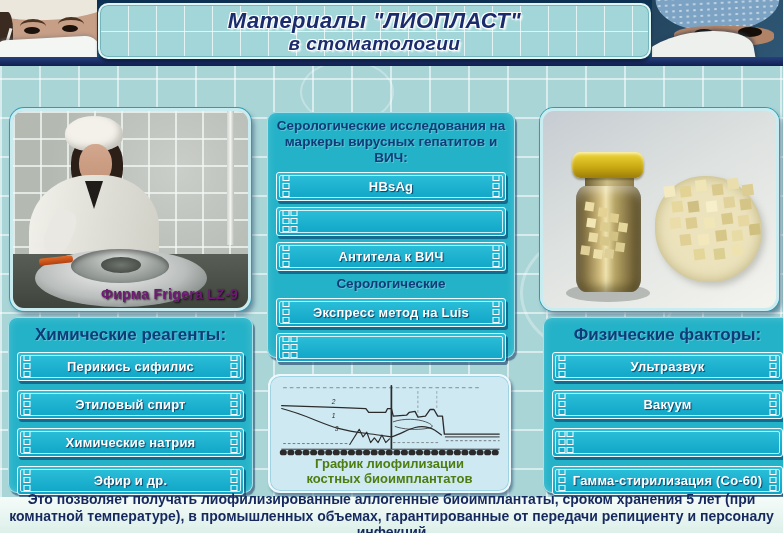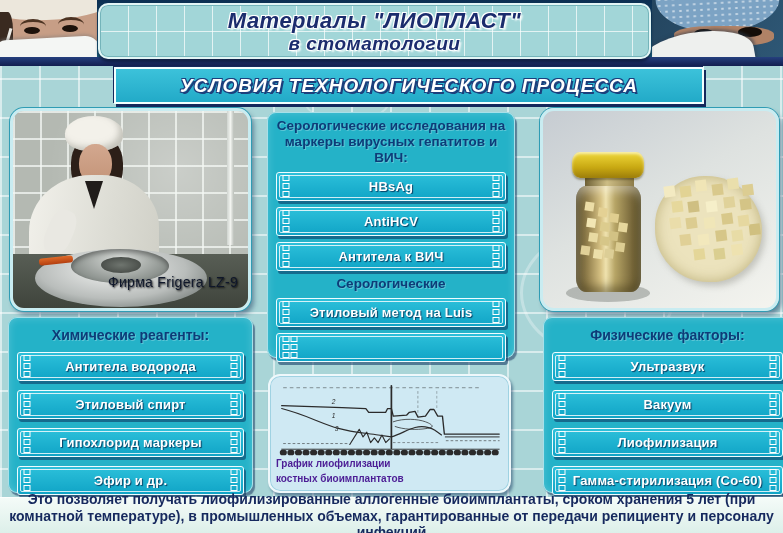--- a/index.html
+++ b/index.html
@@ -67,21 +67,21 @@
   .cap3{position:absolute;left:52px;top:5px;width:58px;height:35px;background:#f3f1ea;border-radius:50% 50% 42% 42%;box-shadow:inset -4px -4px 6px rgba(150,150,140,.5);}
   .face3{position:absolute;left:66px;top:33px;width:33px;height:40px;background:linear-gradient(#d3a88f,#c39478);border-radius:48%;}
   .coat{position:absolute;left:16px;top:64px;width:130px;height:118px;background:linear-gradient(100deg,#f2f1eb,#dcdcd4 60%,#cfcfc6);border-radius:48% 44% 6px 6px;}
   .collar{position:absolute;left:72px;top:70px;width:18px;height:28px;background:#201c1a;clip-path:polygon(0 0,100% 0,50% 100%);}
   .labtable{position:absolute;left:0;bottom:0;width:100%;height:54px;background:linear-gradient(#585e55,#3f443c);}
   .drum{position:absolute;left:22px;bottom:1px;width:172px;height:58px;background:radial-gradient(ellipse at 45% 35%, #f2f3f2, #b9bdbb 55%, #787f7c 85%);border-radius:50%;}
   .drum2{position:absolute;left:58px;bottom:25px;width:98px;height:34px;background:radial-gradient(ellipse at 50% 30%, #d8dbd8, #8b918d 70%, #5d615e);border-radius:50%;box-shadow:inset 0 3px 5px rgba(0,0,0,.35);}
   .drum3{position:absolute;left:88px;bottom:35px;width:40px;height:16px;background:radial-gradient(#6f756f,#3c403c);border-radius:50%;}
   .handle{position:absolute;left:26px;bottom:44px;width:34px;height:7px;background:linear-gradient(#e06a28,#b33f10);border-radius:3px;transform:rotate(-6deg);}
   .arm{position:absolute;left:34px;top:98px;width:26px;height:46px;background:#e9e8e2;border-radius:40%;transform:rotate(24deg);}
-  .photo-caption{position:absolute;right:10px;bottom:18px;color:#0f172a;font-weight:normal;font-size:14px;letter-spacing:.3px;text-shadow:1px 1px 2px rgba(0,0,0,.85);}
+  .photo-caption{position:absolute;right:10px;bottom:6px;color:#701a75;font-weight:bold;font-size:14px;letter-spacing:.3px;text-shadow:1px 1px 2px rgba(0,0,0,.85);}
 
   .pf-jar{left:540px;top:108px;width:233px;height:197px;background:linear-gradient(150deg,#c6ccd2 0%,#dee2e0 45%,#f4f4ef 100%);}
   .jar-shadow{position:absolute;left:10%;bottom:3%;width:36%;height:9%;background:rgba(90,95,90,.35);border-radius:50%;}
   .jar-neck{position:absolute;left:18%;top:30%;width:21%;height:11%;background:linear-gradient(90deg,#6d5f35,#cdbd85 45%,#8d7c4a);}
   .jar-cap{position:absolute;left:12.5%;top:21%;width:31%;height:13%;background:linear-gradient(#f0d93a,#c8a812 60%,#9c7d0a);border-radius:8px/10px;box-shadow:0 2px 2px rgba(60,50,10,.4), inset 0 2px 3px rgba(255,255,255,.6);}
   .jar-body{position:absolute;left:14%;top:38%;width:28%;height:54%;background:linear-gradient(90deg,#5e522f 0%,#93804d 18%,#d6c183 38%,#efe2ae 46%,#b7a566 60%,#7a6a3c 85%,#55491f 100%);border-radius:10px/14px;box-shadow:inset 0 6px 8px rgba(255,255,255,.35), inset 0 -6px 8px rgba(60,50,20,.45);}
   .jar-cubes{position:absolute;left:18%;top:46%;width:9px;height:9px;background:#ecdda6;transform:rotate(8deg);
     box-shadow:14px 4px 0 #e4d194,4px 16px 0 #f2e6b4,18px 18px 0 #dccc8e,8px 30px 0 #e8daa2,20px 32px 0 #d6c688,2px 44px 0 #e0d098,15px 46px 0 #ecdfa9,26px 8px 0 #e0ce90,28px 26px 0 #d2c284,26px 44px 0 #dcce96,36px 16px 0 #e6d79c,36px 36px 0 #dccd92;}
   .pile-base{position:absolute;left:48%;top:33%;width:46%;height:54%;background:#ece3bd;border-radius:46% 52% 48% 50%;box-shadow:inset 0 0 14px rgba(150,135,70,.55), 3px 4px 6px rgba(120,120,110,.35);}
   .pile-cubes{position:absolute;left:52%;top:38%;width:11px;height:11px;background:#f3eac2;transform:rotate(-7deg);
@@ -89,36 +89,36 @@
   
   .pile-cubes{box-shadow:16px 2px 0 #e2d394,32px -2px 0 #f0e5b6,48px 4px 0 #d9c98c,64px 0 0 #eadfac,78px 8px 0 #dccd92,6px 16px 0 #e6d89c,22px 18px 0 #cfbf82,40px 20px 0 #f6efc9,58px 18px 0 #e0d29a,74px 22px 0 #d4c486,2px 32px 0 #eaddaa,18px 34px 0 #dccc90,36px 36px 0 #f0e6b8,54px 34px 0 #d8c88a,70px 38px 0 #e6d8a0,10px 50px 0 #e0d096,28px 52px 0 #f2e8bc,46px 50px 0 #d6c688,62px 52px 0 #e8dca6,80px 48px 0 #d0c080,22px 66px 0 #e4d698,42px 68px 0 #dace90,60px 66px 0 #eee2b0;}
 
   
   .panel{position:absolute;background:#24b2c8;border-radius:9px;
     box-shadow:inset 0 0 0 1px rgba(255,255,255,.55), inset 0 0 10px rgba(255,255,255,.25), 2px 3px 1px rgba(10,40,85,.5);}
   .panel-center{left:267px;top:112px;width:248px;height:246px;padding:5px 9px 0;box-sizing:border-box;}
   .panel-left{left:8px;top:317px;width:245px;height:176px;padding:6px 9px 0;box-sizing:border-box;}
   .panel-right{left:543px;top:317px;width:249px;height:176px;padding:6px 9px 10px;box-sizing:border-box;}
   .panel-header{color:#0d3c78;font-weight:bold;font-size:13.5px;text-align:center;line-height:16px;margin:1px 0 3px;text-shadow:1px 1px 0 rgba(255,255,255,.25);}
-  .panel-header.single{font-size:14px;margin:4px 0 2px;}
+  .panel-header.single{font-size:17px;margin:4px 0 2px;}
   .ui-btn{position:relative;display:flex;align-items:center;height:27px;margin-top:6px;padding:0 5px;
     background:linear-gradient(180deg,#2cc0da,#10a4c6);border:1px solid #eefcff;border-radius:3px;
     box-shadow:2px 3px 0 rgba(9,49,92,.55);cursor:pointer;}
   .panel-left .ui-btn,.panel-right .ui-btn{margin-top:9px;}
   .ui-btn::before{content:"";position:absolute;inset:2px;border:1px solid rgba(255,255,255,.8);border-radius:2px;pointer-events:none;}
   .ui-btn-label{flex:1;text-align:center;color:#fff;font-weight:bold;font-size:13px;letter-spacing:.2px;
     text-shadow:1px 1px 1px rgba(6,44,80,.85);white-space:nowrap;overflow:hidden;}
   .film{width:8px;height:23px;flex:none;}
 
   
   .graph-panel{position:absolute;left:268px;top:374px;width:243px;height:119px;box-sizing:border-box;
     background:#cfe9f3;border:2px solid #eef8fb;border-radius:12px;
     box-shadow:2px 3px 3px rgba(10,40,85,.45), inset 0 0 0 1px #9fd2e2;padding:4px 6px 2px;}
   .chart{display:block;width:100%;height:76px;}
-  .graph-caption{color:#4c1d95;font-weight:bold;font-size:10px;line-height:15px;text-align:left;}
+  .graph-caption{color:#4d7c0f;font-weight:bold;font-size:13px;line-height:15px;text-align:center;}
 
   
   .footer{position:absolute;left:0;top:497px;width:783px;height:36px;
     background:linear-gradient(#f4fbf8,#dcefe9);border-top:1px solid rgba(255,255,255,.9);
     display:flex;align-items:center;justify-content:center;}
   .footer-text{color:#16295e;font-weight:bold;font-size:14px;line-height:16.5px;text-align:center;padding:0 6px;}
 </style>
 </head>
 <body>
 
@@ -157,23 +157,20 @@
       <div class="eyeB"></div>
       <div class="mask"></div>
     </div>
   </div>
   <div class="navy-bar"></div>
   <div class="title-panel">
     <div class="title-line1">Материалы "ЛИОПЛАСТ"</div>
     <div class="title-line2">в стоматологии</div>
   </div>
 
-  <div class="subheader">
-    <span class="subheader-text">УСЛОВИЯ ТЕХНОЛОГИЧЕСКОГО ПРОЦЕССА</span>
-  </div>
 
   <div class="photo-frame pf-lab">
     <div class="tiles"></div>
     <div class="pipe"></div>
     <div class="hair2"></div>
     <div class="cap3"></div>
     <div class="face3"></div>
     <div class="coat"></div>
     <div class="collar"></div>
     <div class="arm"></div>
@@ -196,42 +193,41 @@
         </svg>
       <span class="ui-btn-label">HBsAg</span>
       <svg class="film" viewBox="0 0 8 23">
           <use href="#filmsq"></use>
         </svg>
     </div>
     <div class="ui-btn">
       <svg class="film" viewBox="0 0 8 23">
           <use href="#filmsq"></use>
         </svg>
-      <span class="ui-btn-label">AntiHCV</span>
       <svg class="film" viewBox="0 0 8 23">
           <use href="#filmsq"></use>
         </svg>
     </div>
     <div class="ui-btn">
       <svg class="film" viewBox="0 0 8 23">
           <use href="#filmsq"></use>
         </svg>
       <span class="ui-btn-label">Антитела к ВИЧ</span>
       <svg class="film" viewBox="0 0 8 23">
           <use href="#filmsq"></use>
         </svg>
     </div>
     <div class="panel-header" style="margin-top:5px;">
       <div>Серологические</div>
     </div>
     <div class="ui-btn">
       <svg class="film" viewBox="0 0 8 23">
           <use href="#filmsq"></use>
         </svg>
-      <span class="ui-btn-label">Этиловый метод на Luis</span>
+      <span class="ui-btn-label">Экспресс метод на Luis</span>
       <svg class="film" viewBox="0 0 8 23">
           <use href="#filmsq"></use>
         </svg>
     </div>
     <div class="ui-btn">
       <svg class="film" viewBox="0 0 8 23">
           <use href="#filmsq"></use>
         </svg>
       <svg class="film" viewBox="0 0 8 23">
           <use href="#filmsq"></use>
@@ -248,39 +244,39 @@
     <div class="pile-base"></div>
     <div class="pile-cubes"></div>
   </div>
 
   <div class="panel panel-left">
     <div class="panel-header single">Химические реагенты:</div>
     <div class="ui-btn">
       <svg class="film" viewBox="0 0 8 23">
           <use href="#filmsq"></use>
         </svg>
-      <span class="ui-btn-label">Антитела водорода</span>
+      <span class="ui-btn-label">Перикись сифилис</span>
       <svg class="film" viewBox="0 0 8 23">
           <use href="#filmsq"></use>
         </svg>
     </div>
     <div class="ui-btn">
       <svg class="film" viewBox="0 0 8 23">
           <use href="#filmsq"></use>
         </svg>
       <span class="ui-btn-label">Этиловый спирт</span>
       <svg class="film" viewBox="0 0 8 23">
           <use href="#filmsq"></use>
         </svg>
     </div>
     <div class="ui-btn">
       <svg class="film" viewBox="0 0 8 23">
           <use href="#filmsq"></use>
         </svg>
-      <span class="ui-btn-label">Гипохлорид маркеры</span>
+      <span class="ui-btn-label">Химические натрия</span>
       <svg class="film" viewBox="0 0 8 23">
           <use href="#filmsq"></use>
         </svg>
     </div>
     <div class="ui-btn">
       <svg class="film" viewBox="0 0 8 23">
           <use href="#filmsq"></use>
         </svg>
       <span class="ui-btn-label">Эфир и др.</span>
       <svg class="film" viewBox="0 0 8 23">
@@ -336,21 +332,20 @@
         </svg>
       <span class="ui-btn-label">Вакуум</span>
       <svg class="film" viewBox="0 0 8 23">
           <use href="#filmsq"></use>
         </svg>
     </div>
     <div class="ui-btn">
       <svg class="film" viewBox="0 0 8 23">
           <use href="#filmsq"></use>
         </svg>
-      <span class="ui-btn-label">Лиофилизация</span>
       <svg class="film" viewBox="0 0 8 23">
           <use href="#filmsq"></use>
         </svg>
     </div>
     <div class="ui-btn">
       <svg class="film" viewBox="0 0 8 23">
           <use href="#filmsq"></use>
         </svg>
       <span class="ui-btn-label">Гамма-стирилизация (Co-60)</span>
       <svg class="film" viewBox="0 0 8 23">

